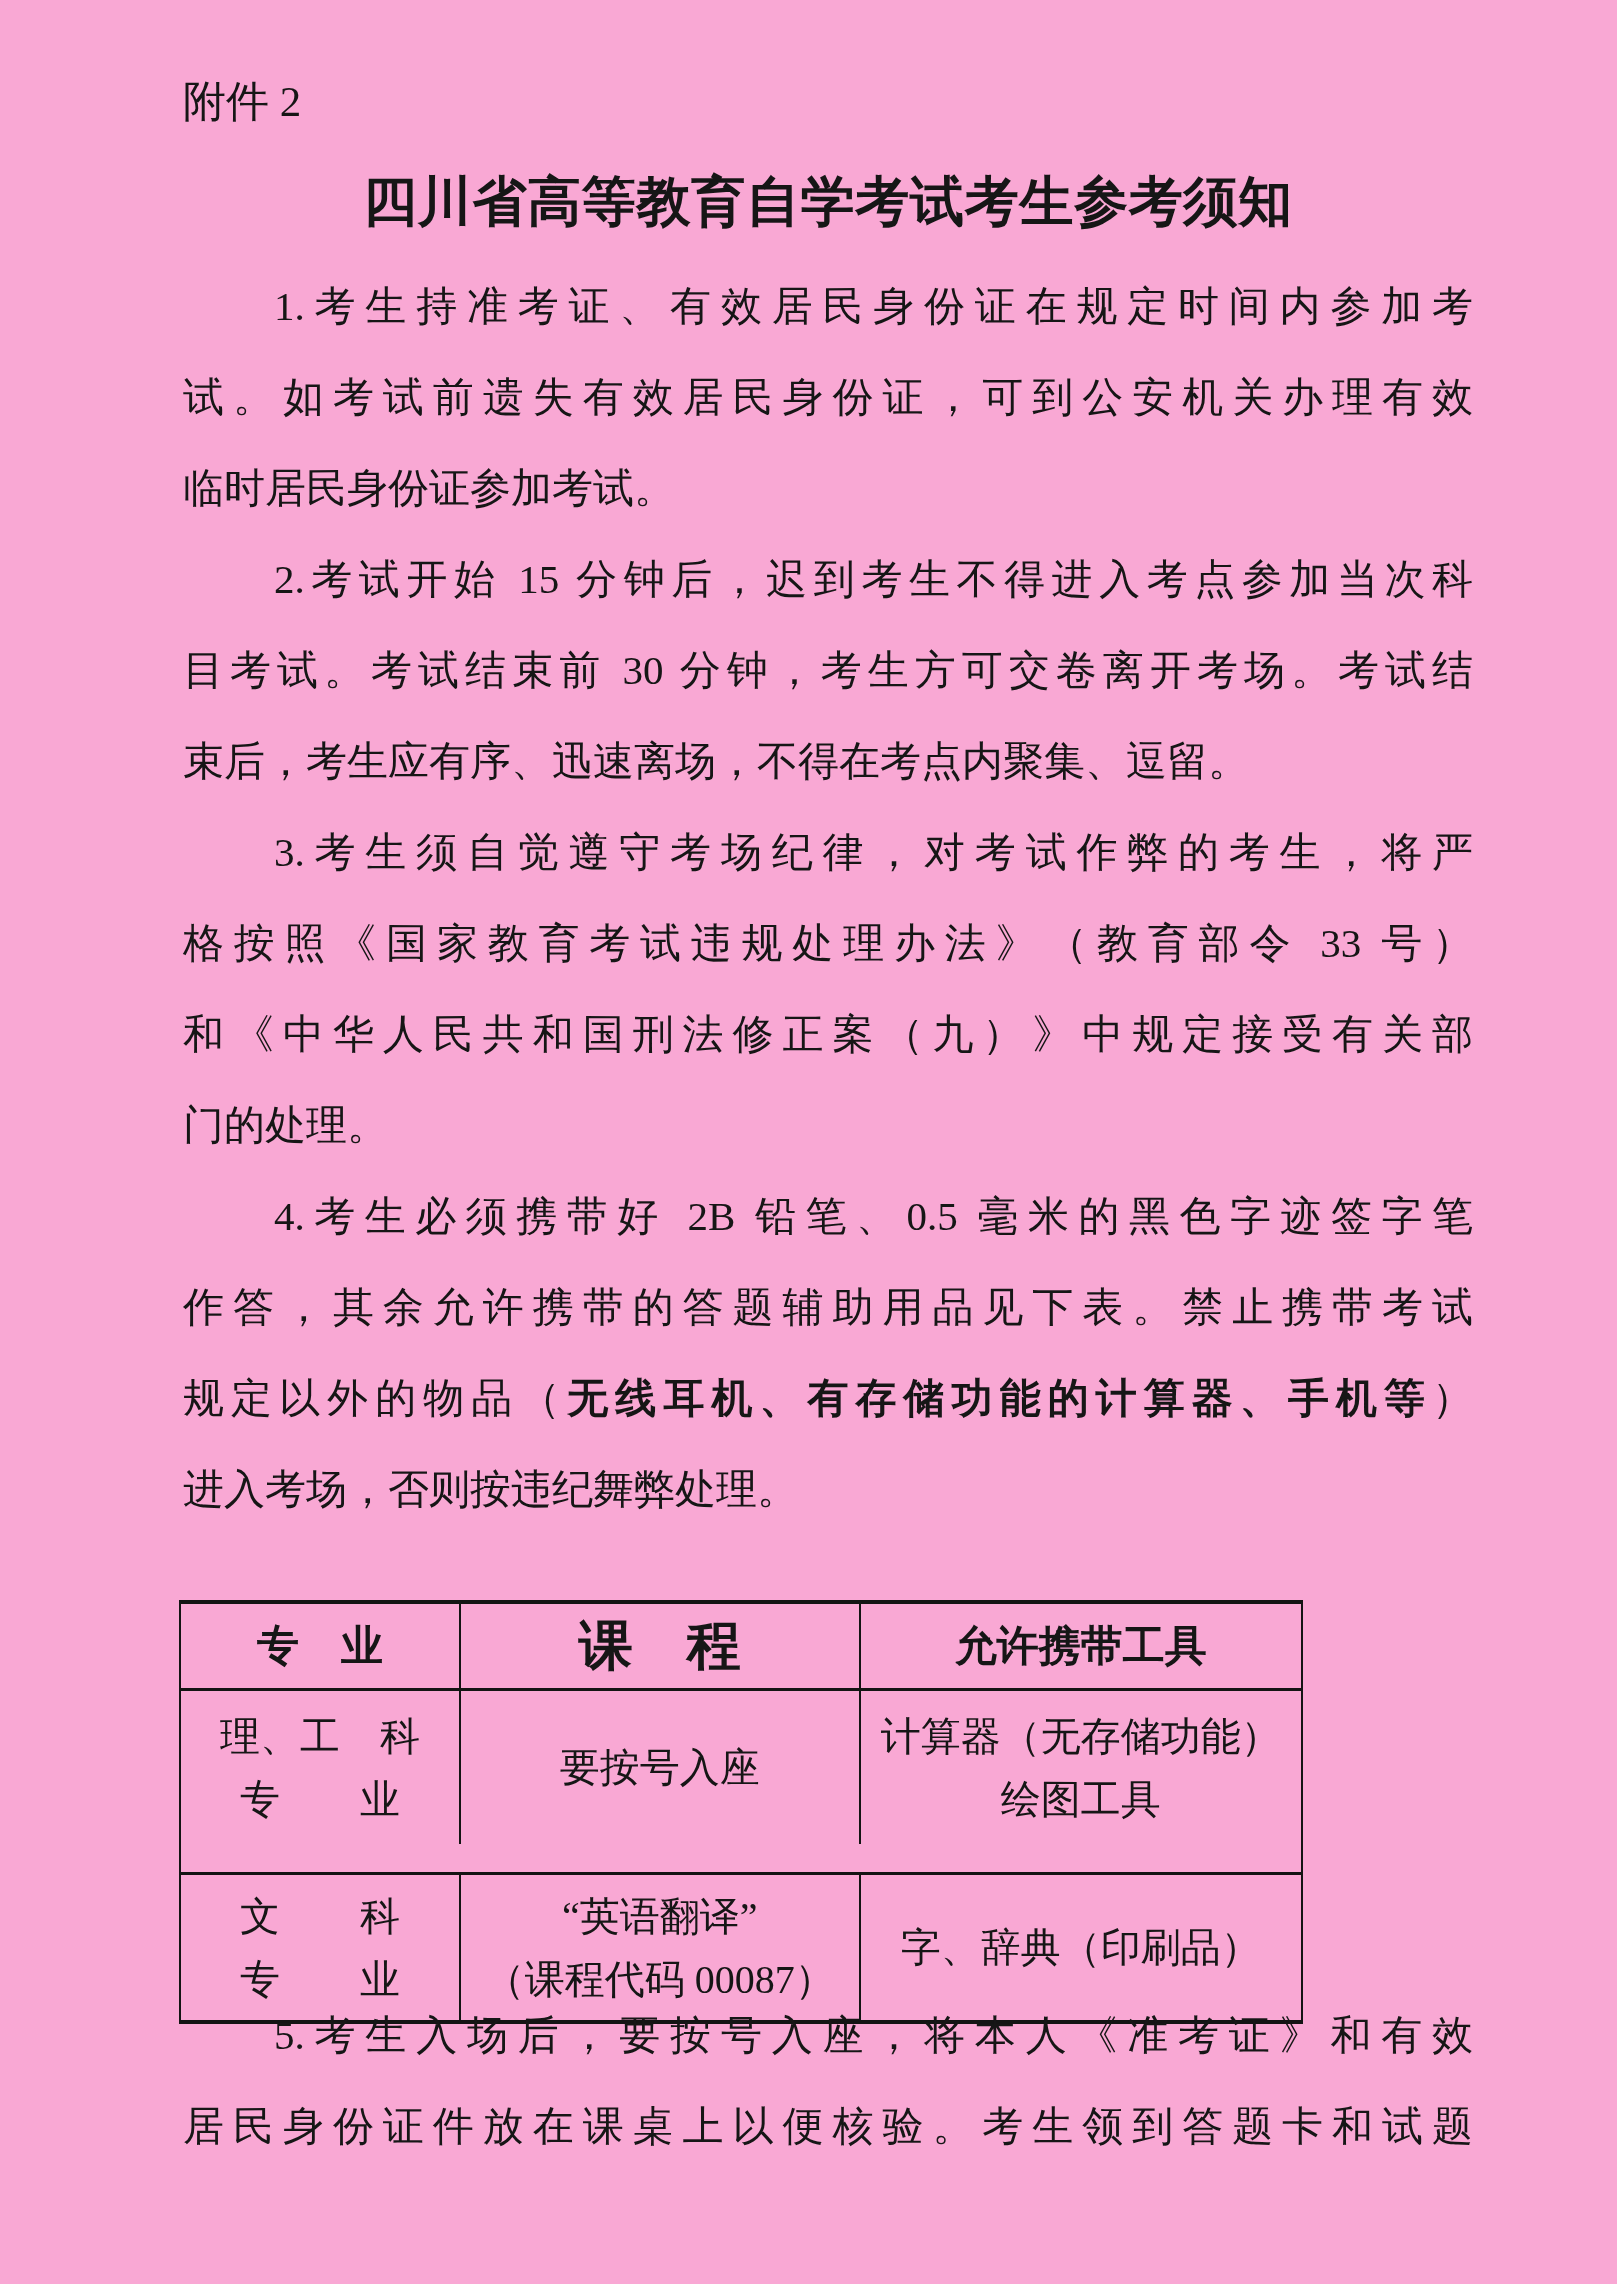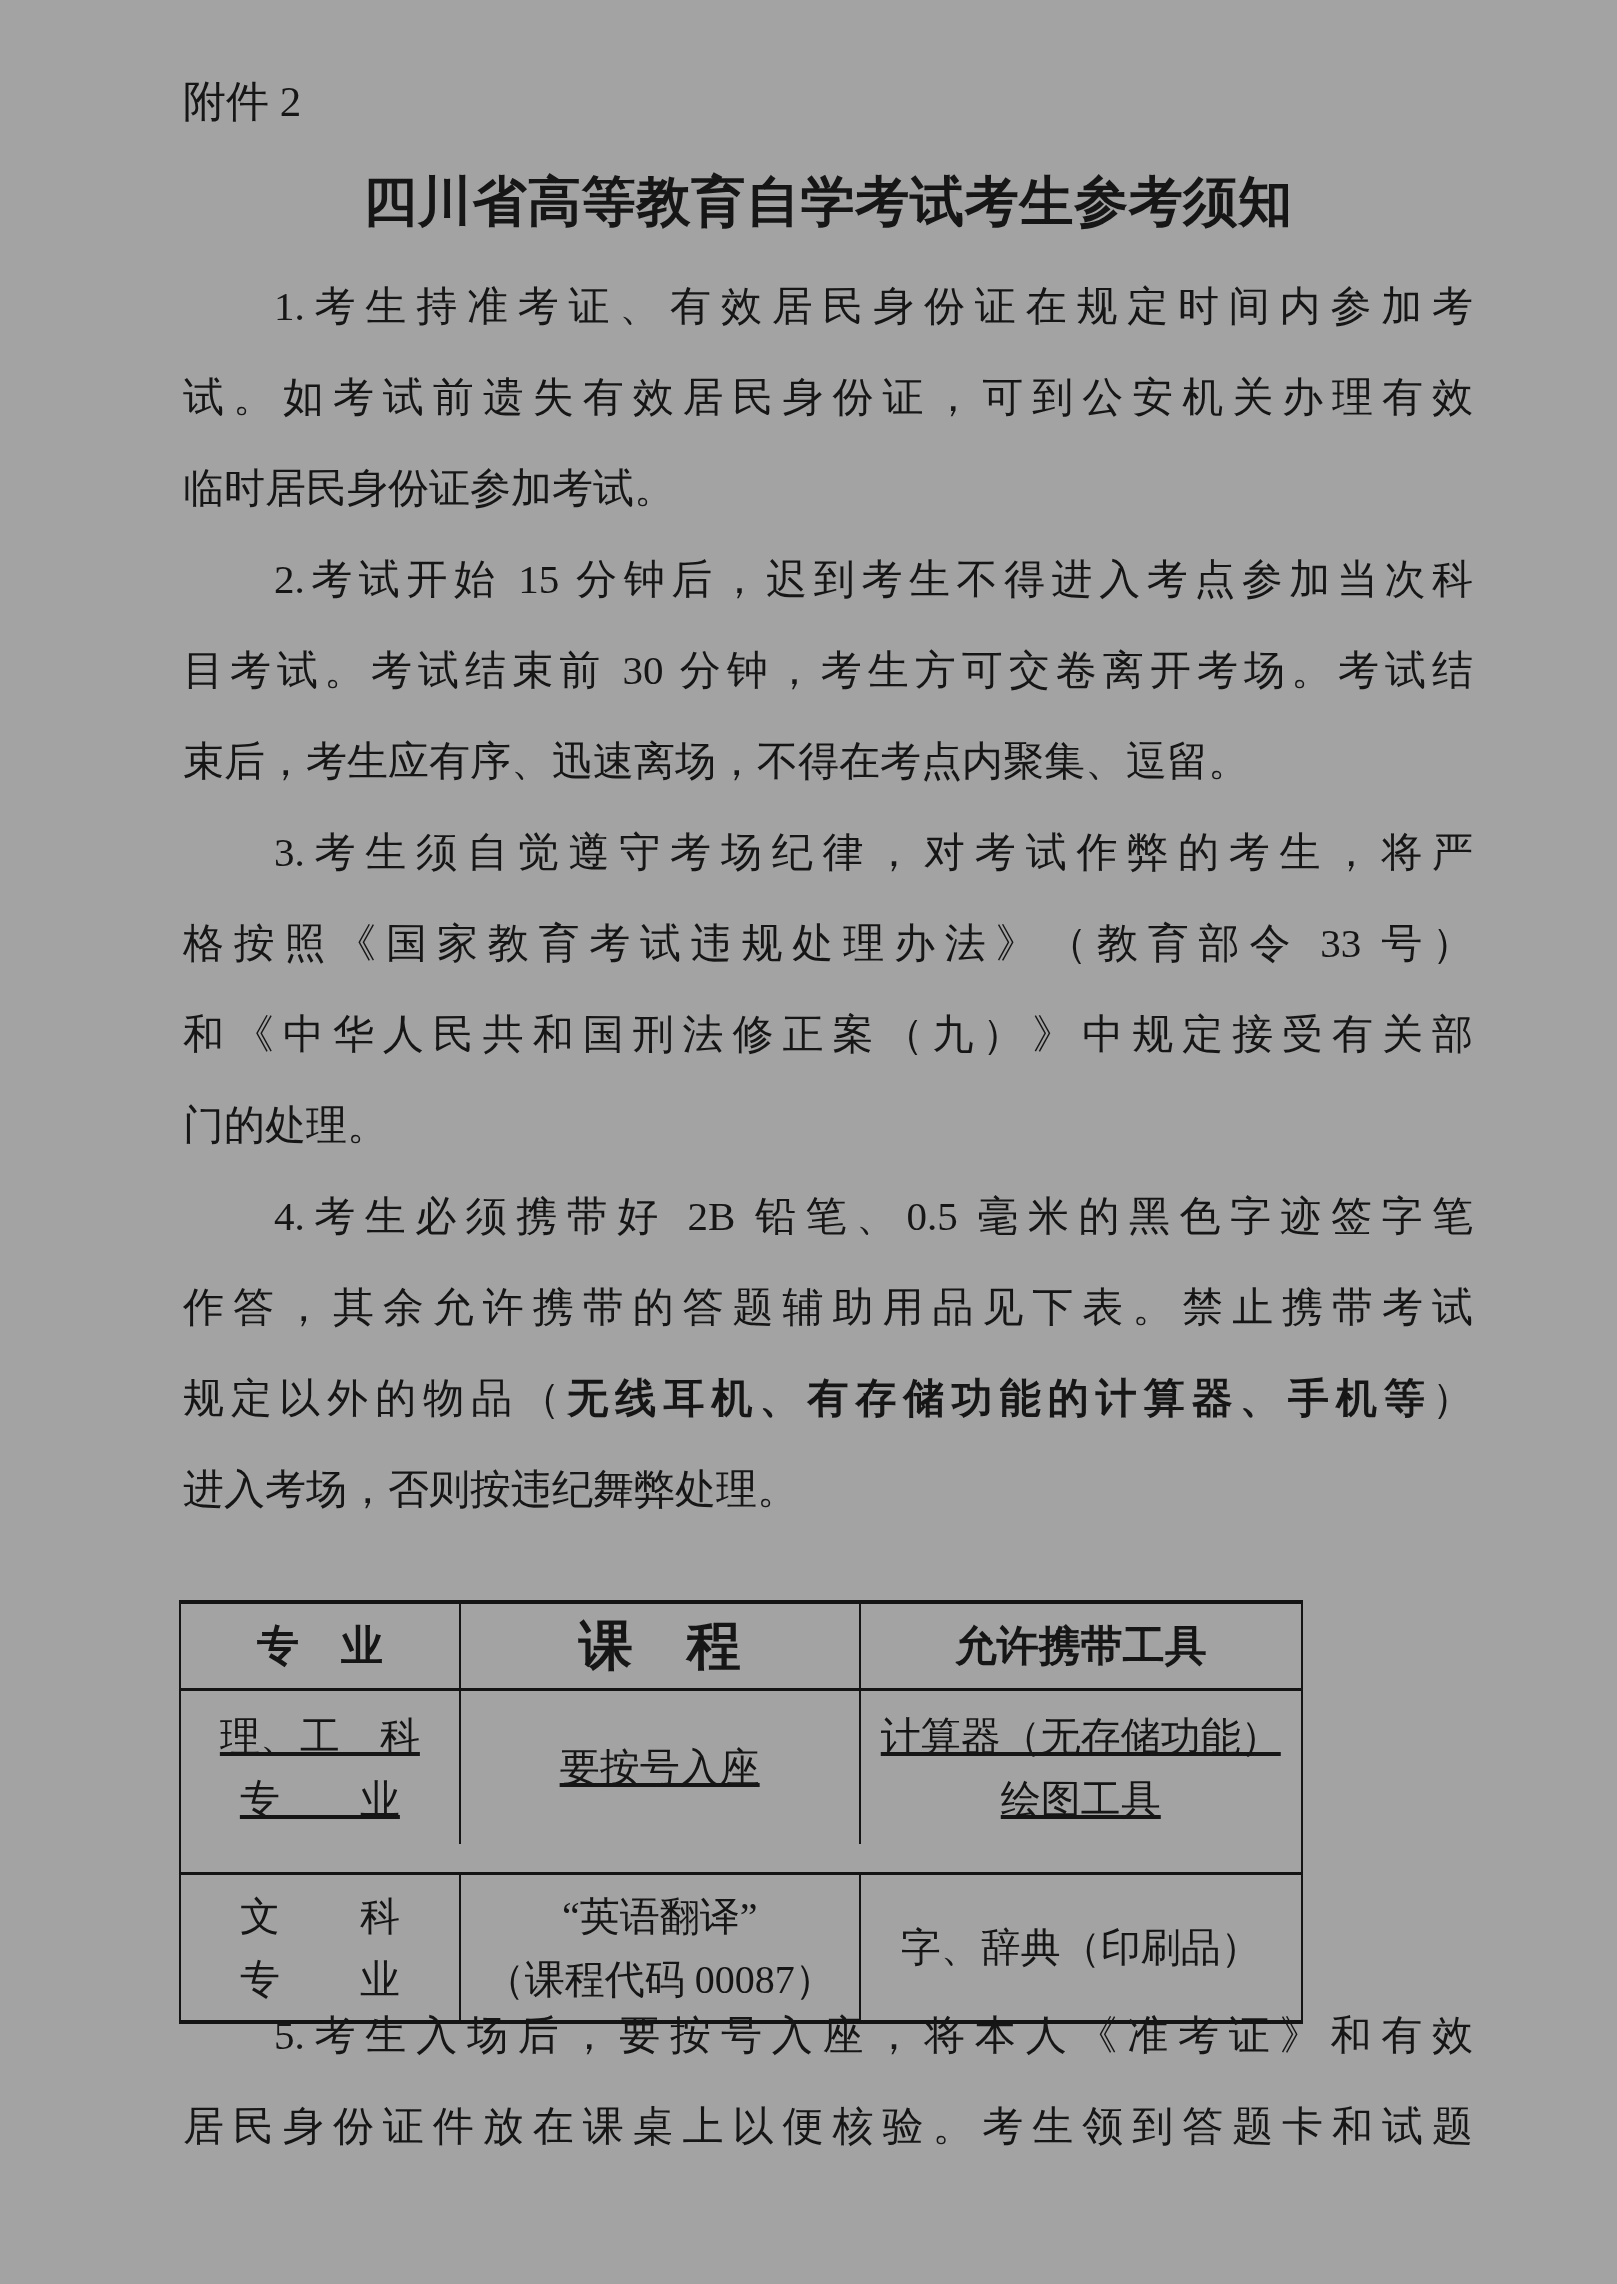--- a/index.html
+++ b/index.html
@@ -1,20 +1,20 @@
 <!DOCTYPE html>
 <html style="font-size:12px"><head>
 <meta charset="utf-8">
 <style>
   html,body { margin:0; padding:0; background:#e8e8e8; }
   .page {
     position:relative;
     width:1618px; height:2284px;
     margin:0 auto;
-    background:#a3a3a3;
+    background:#f9a8d4;
     color:#161616;
     font-family:"Liberation Serif","DejaVu Serif",serif;
     overflow:hidden;
   }
 
   .attachment {
     position:absolute; top:72px; left:183px;
     font-size:43px; line-height:60px;
   }
   .doc-title {
@@ -53,21 +53,21 @@
   .xcell {
     box-sizing:border-box;
     display:flex; flex-direction:column;
     justify-content:center; align-items:center;
     text-align:center;
     border-left:2.2px solid #141414;
   }
   .xcell:first-child { border-left:none; }
   .c1 { width:24.8%; } .c2 { width:35.7%; } .c3 { width:39.5%;text-align:center; }
   .xrow.hdr { height:84px; }
-  .xrow.r1 { height:156px;text-decoration:underline; }
+  .xrow.r1 { height:156px; }
   .xrow.r2 { height:148px;margin-top:28px; }
   .xrow.hdr .xcell { font-weight:bold; font-size:42px; }
   .cell-line { font-size:40px; line-height:63px; }
 
   .para5 { position:absolute; top:1990px; left:183px; width:1290px; }
 </style>
 </head>
 <body>
 
 <div class="page">

